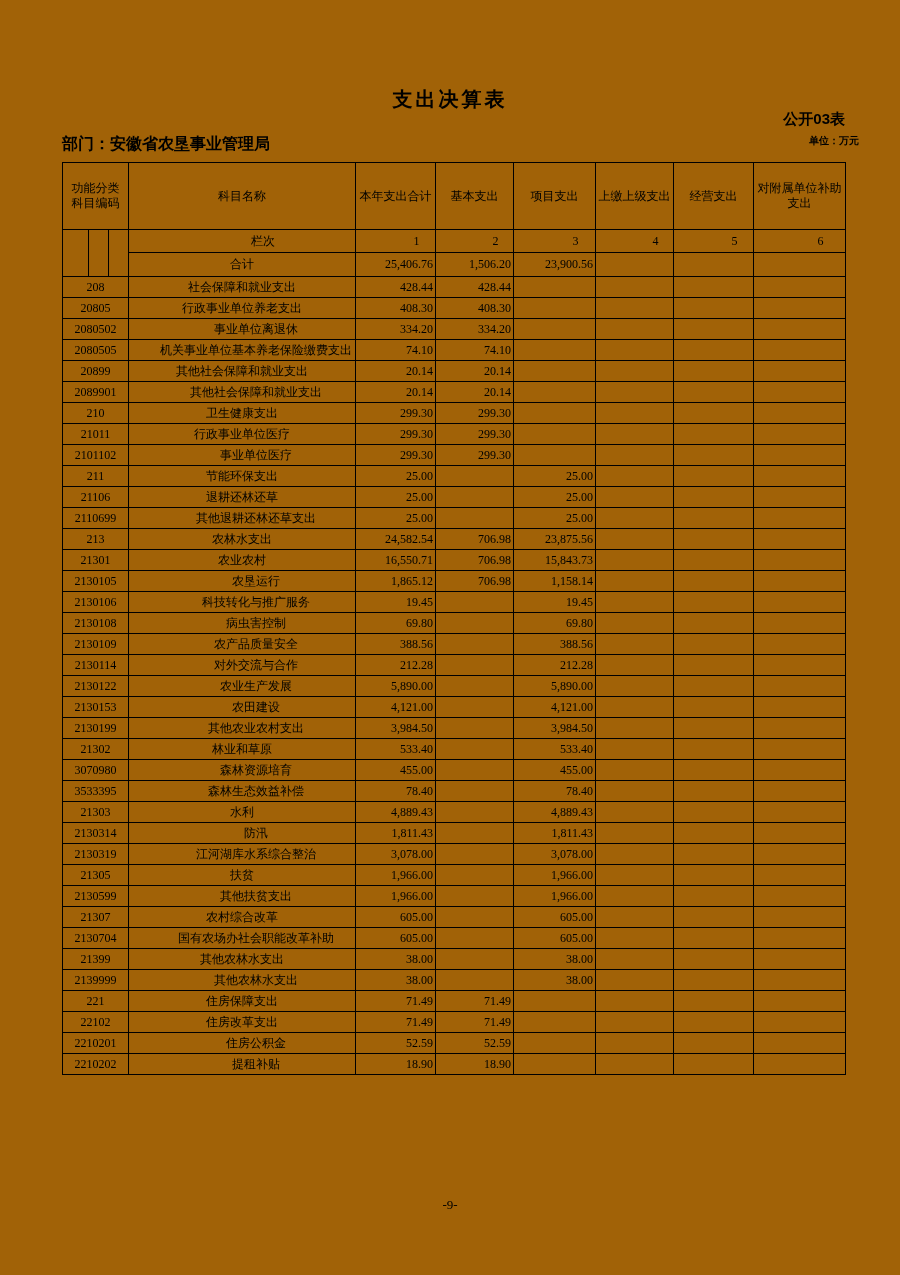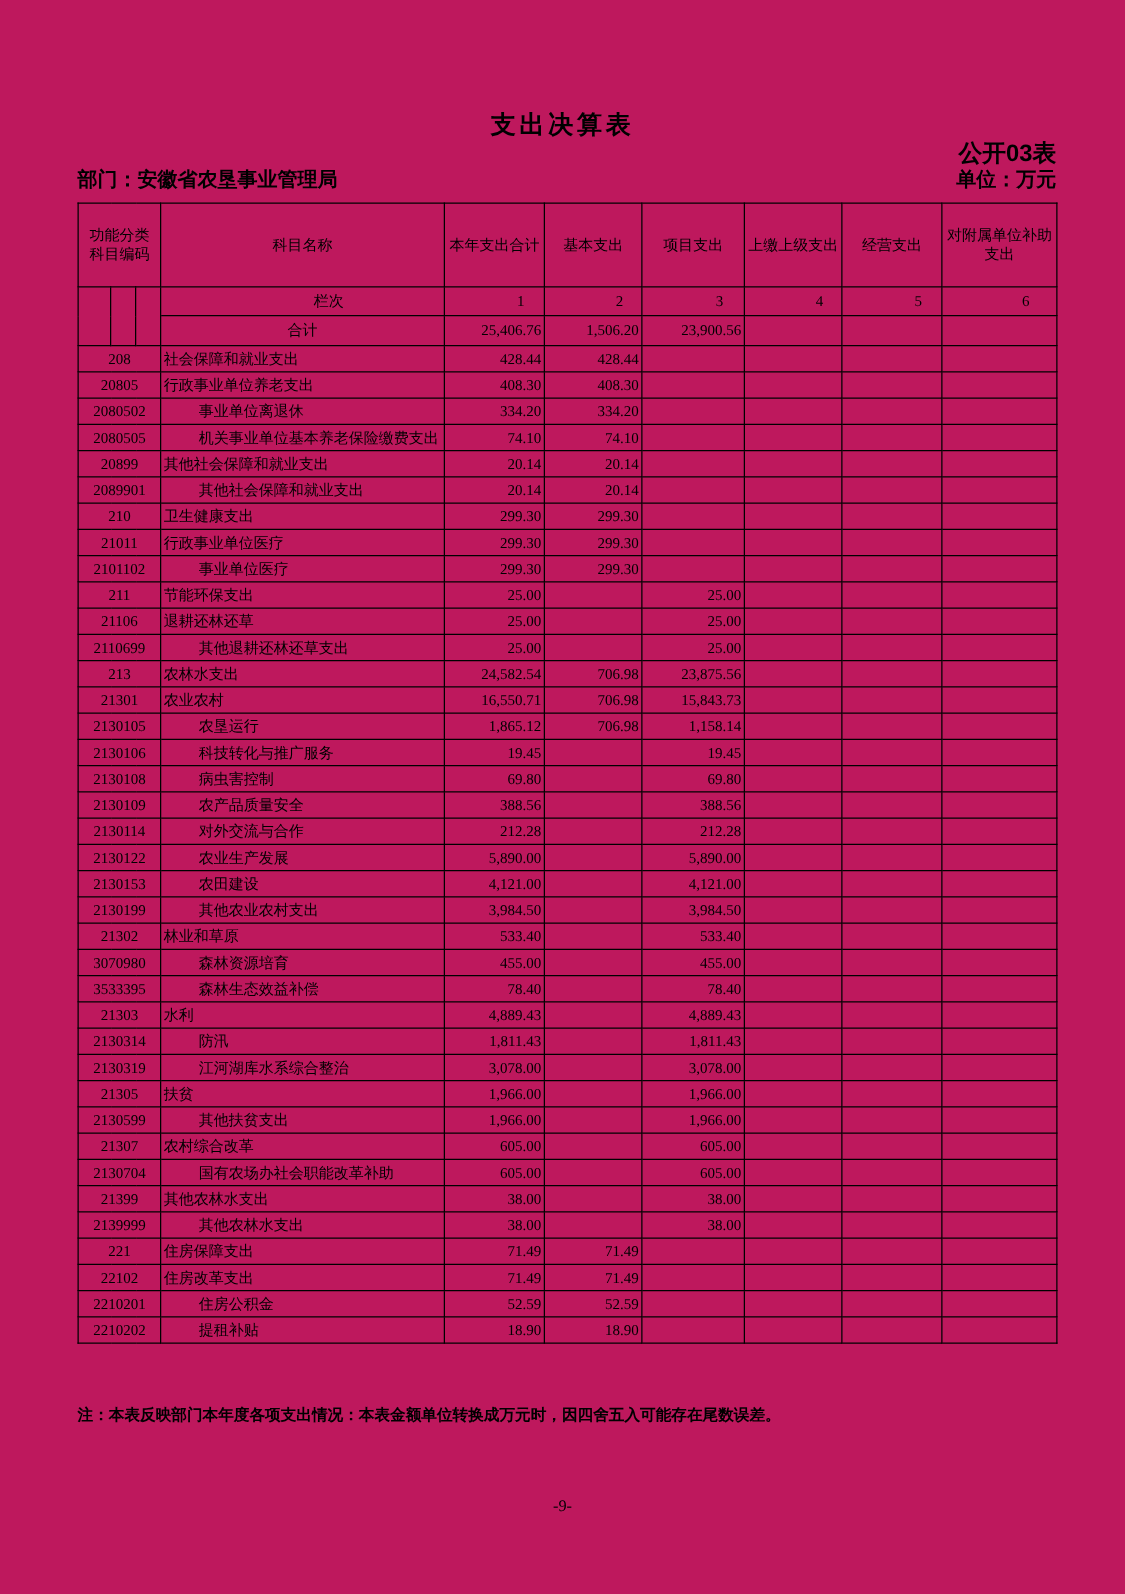--- a/index.html
+++ b/index.html
@@ -1,59 +1,59 @@
 <!DOCTYPE html>
 <html><head>
 <meta charset="utf-8">
 <style>
   html,body { margin:0; padding:0; background:#e8e8e8; }
   .page {
     position:relative; width:900px; height:1275px; margin:0 auto;
-    background:#be185d; color:#000;
+    background:#a16207; color:#000;
     font-family:"Liberation Serif","DejaVu Serif",serif;
     overflow:hidden;
   }
   .title {
     position:absolute; top:86px; left:0; width:100%;
     text-align:center; font-size:20px; font-weight:bold; letter-spacing:3px;
     font-family:"Liberation Sans","DejaVu Sans",sans-serif;
   }
   .form-code {
     position:absolute; top:110px; right:55px;
-    font-size:19px; font-weight:bold;
+    font-size:15px; font-weight:bold;
     font-family:"Liberation Sans","DejaVu Sans",sans-serif;
   }
   .dept {
     position:absolute; top:134px; left:62px;
     font-size:16px; font-weight:bold;
     font-family:"Liberation Sans","DejaVu Sans",sans-serif;
   }
   .unit {
-    position:absolute; top:134px; right:55px;
-    font-size:16px; font-weight:bold;
+    position:absolute; top:134px; right:41px;
+    font-size:10px; font-weight:bold;
     font-family:"Liberation Sans","DejaVu Sans",sans-serif;
   }
   .table-wrap { position:absolute; top:162px; left:62px; }
   table.fin {
     border-collapse:collapse; table-layout:fixed; width:783px;
     font-size:12px;
   }
   table.fin th, table.fin td {
     border:1.6px solid #000;
     padding:0 2px; overflow:hidden; white-space:nowrap;
     font-weight:normal; line-height:1.25;
   }
   tr.h1 th { height:66px; text-align:center; white-space:normal; }
   th.pre { white-space:pre-line;margin-left:48px; }
   tr.h2 th, tr.h2 td { height:22px; text-align:center;padding-left:44px; }
   tr.h3 td { height:23px; }
   td.center { text-align:center; }
   tbody.data td { height:20px; }
   td.code { text-align:center; padding-left:4px; }
-  td.subject { text-align:left; padding-left:6px; }
+  td.subject { text-align:center; padding-left:6px; }
   td.subject.indent { padding-left:30px; }
   td.num { text-align:right; padding-right:4px; }
   .footnote {
     position:absolute; top:1124px; left:62px; width:783px;
     font-size:12.5px; font-weight:bold;
     font-family:"Liberation Sans","DejaVu Sans",sans-serif;
   }
   .page-number {
     position:absolute; top:1197px; left:0; width:100%;
     text-align:center; font-size:13px;
@@ -495,16 +495,15 @@
             <td class="num">18.90</td>
             <td class="num"></td>
             <td class="num"></td>
             <td class="num"></td>
             <td class="num"></td>
           </tr>
         </tbody>
     </table>
   </div>
 
-  <div class="footnote">注：本表反映部门本年度各项支出情况：本表金额单位转换成万元时，因四舍五入可能存在尾数误差。</div>
   <div class="page-number">-9-</div>
 
 </div>
 
 </body></html>

